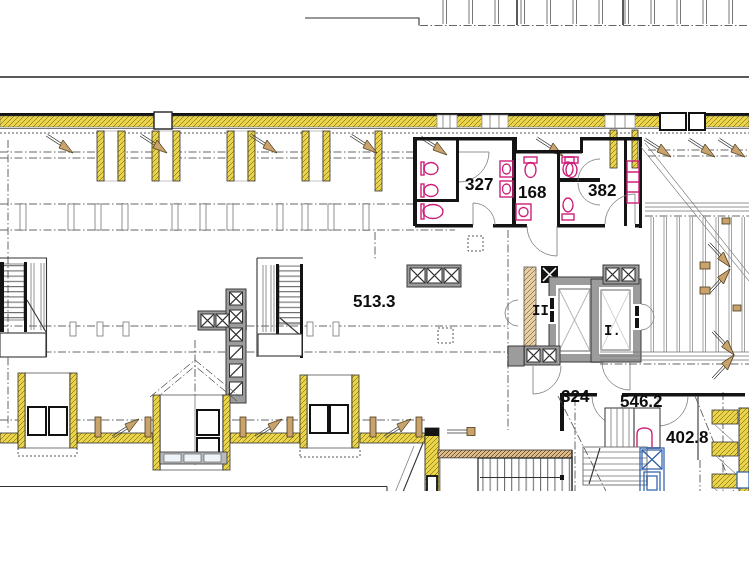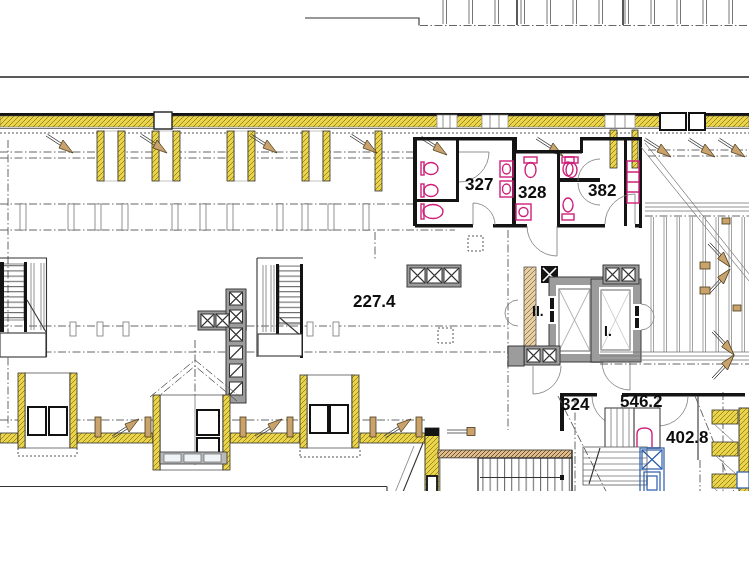--- a/index.html
+++ b/index.html
@@ -1,21 +1,21 @@
 <!DOCTYPE html>
 <html><head>
 <meta charset="utf-8">
 <style>
   html,body{margin:0;padding:0;background:#fff;}
   .canvas{position:relative;width:749px;height:491px;background:#fff;overflow:hidden;
           font-family:"Liberation Sans", sans-serif;}
   .canvas svg{position:absolute;left:0;top:0;}
   .lbl{position:absolute;font-weight:bold;color:#0d0d0d;font-size:17px;line-height:1;
        white-space:nowrap;user-select:none;}
-  .lbl.sm{font-size:14px;}
+  .lbl.sm{font-size:14px;font-family:Liberation Mono, monospace;}
   .w2{stroke:#333;stroke-width:1.1;fill:none}
   .w3{stroke:#777;stroke-width:.8;fill:none}
   .dd{stroke:#555;stroke-width:.9;fill:none;stroke-dasharray:8 2.5 1.5 2.5}
   .dt{stroke:#444;stroke-width:.9;fill:none;stroke-dasharray:2 2}
   .mg{stroke:#cf2079;stroke-width:1.4;fill:none}
   .bl{stroke:#2a5caa;stroke-width:1.2;fill:none}
   .gray{fill:#9c9c9c;stroke:#3a3a3a;stroke-width:1}
   .whx{fill:#fff;stroke:#333;stroke-width:1}
   .tan{fill:#c9a36b;stroke:#4a3a1c;stroke-width:.8}
   .blk{fill:#141414;stroke:none}
@@ -465,21 +465,21 @@
       <rect x="712" y="506" width="26" height="14" fill="url(#py)" stroke="#333" stroke-width=".8"></rect>
       <rect x="712" y="538" width="26" height="14" fill="url(#py)" stroke="#333" stroke-width=".8"></rect>
       <path class="w3" d="M714 424 L734 442 M716 456 L736 474 M714 488 L734 506 M716 520 L736 538"></path>
       <rect x="737" y="472" width="12" height="16" fill="#fff" stroke="#2a5caa" stroke-width="1.2"></rect>
     </g>
   </g>
 
 </svg>
 
 <div class="lbl" style="left:465px;top:176px">327</div>
-<div class="lbl" style="left:518px;top:184px">328</div>
+<div class="lbl" style="left:518px;top:184px">168</div>
 <div class="lbl" style="left:588px;top:182px">382</div>
-<div class="lbl" style="left:353px;top:293px">227.4</div>
-<div class="lbl" style="left:561px;top:396px">324</div>
+<div class="lbl" style="left:353px;top:293px">513.3</div>
+<div class="lbl" style="left:561px;top:388px">324</div>
 <div class="lbl" style="left:620px;top:393px">546.2</div>
 <div class="lbl" style="left:666px;top:429px">402.8</div>
 <div class="lbl sm" style="left:532px;top:304px">II.</div>
 <div class="lbl sm" style="left:604px;top:324px">I.</div>
 </div>
 
 </body></html>

